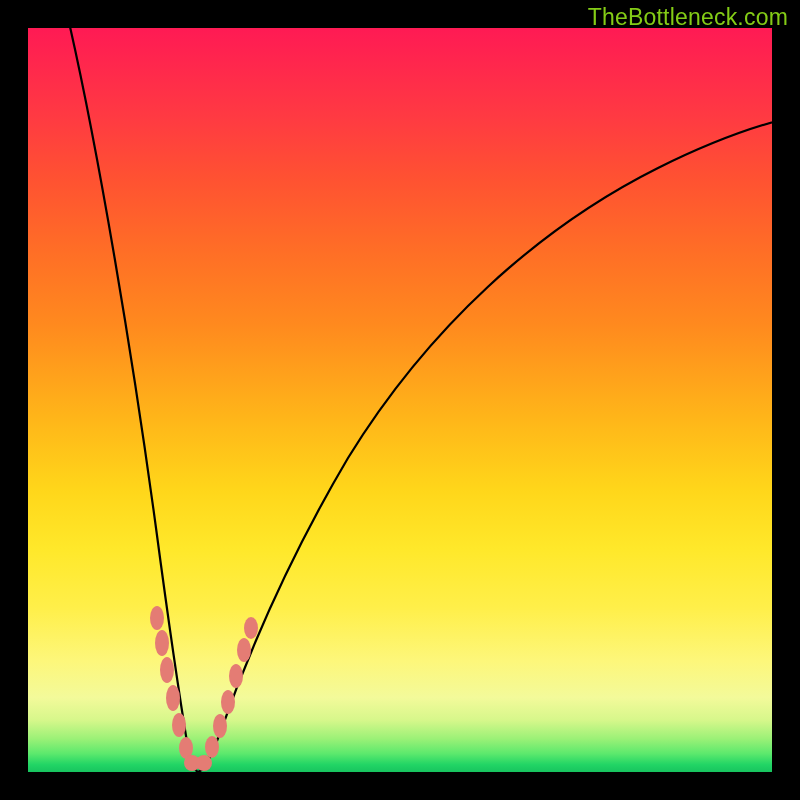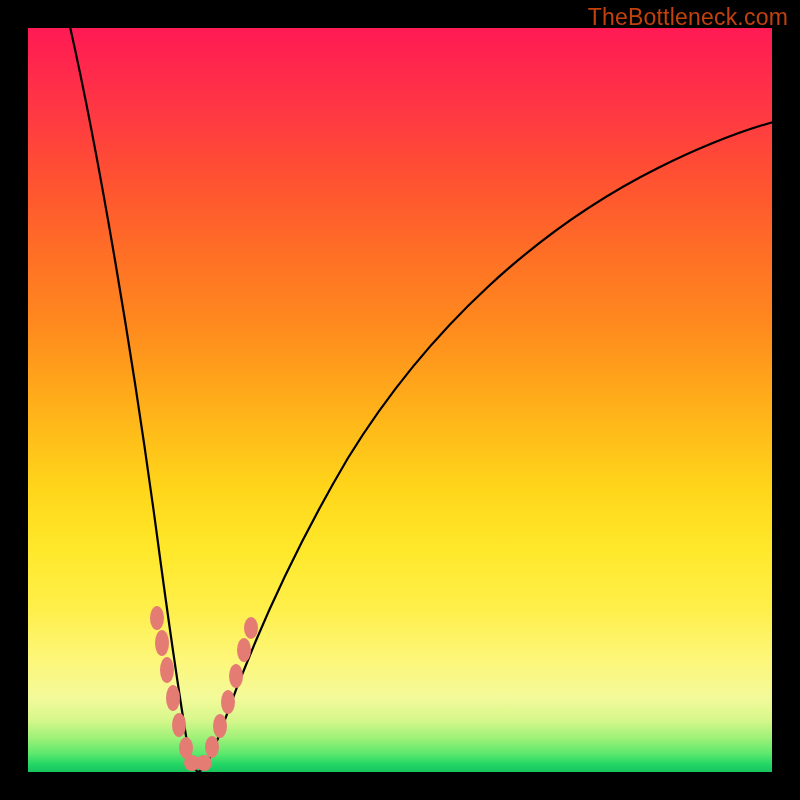--- a/index.html
+++ b/index.html
@@ -45,21 +45,21 @@
       #9cf177 95.5%,
       #5de96d 97.5%,
       #22d565 99%,
       #17c45f 100%
     );
   }
   .watermark {
     position: absolute;
     top: 4px;
     right: 12px;
-    color: #c2410c;
+    color: #84cc16;
     font-size: 23px;
     font-weight: 400;
     letter-spacing: 0.2px;
     user-select: none;
   }
   svg.curves {
     position: absolute;
     left: 0;
     top: 0;
     width: 744px;

